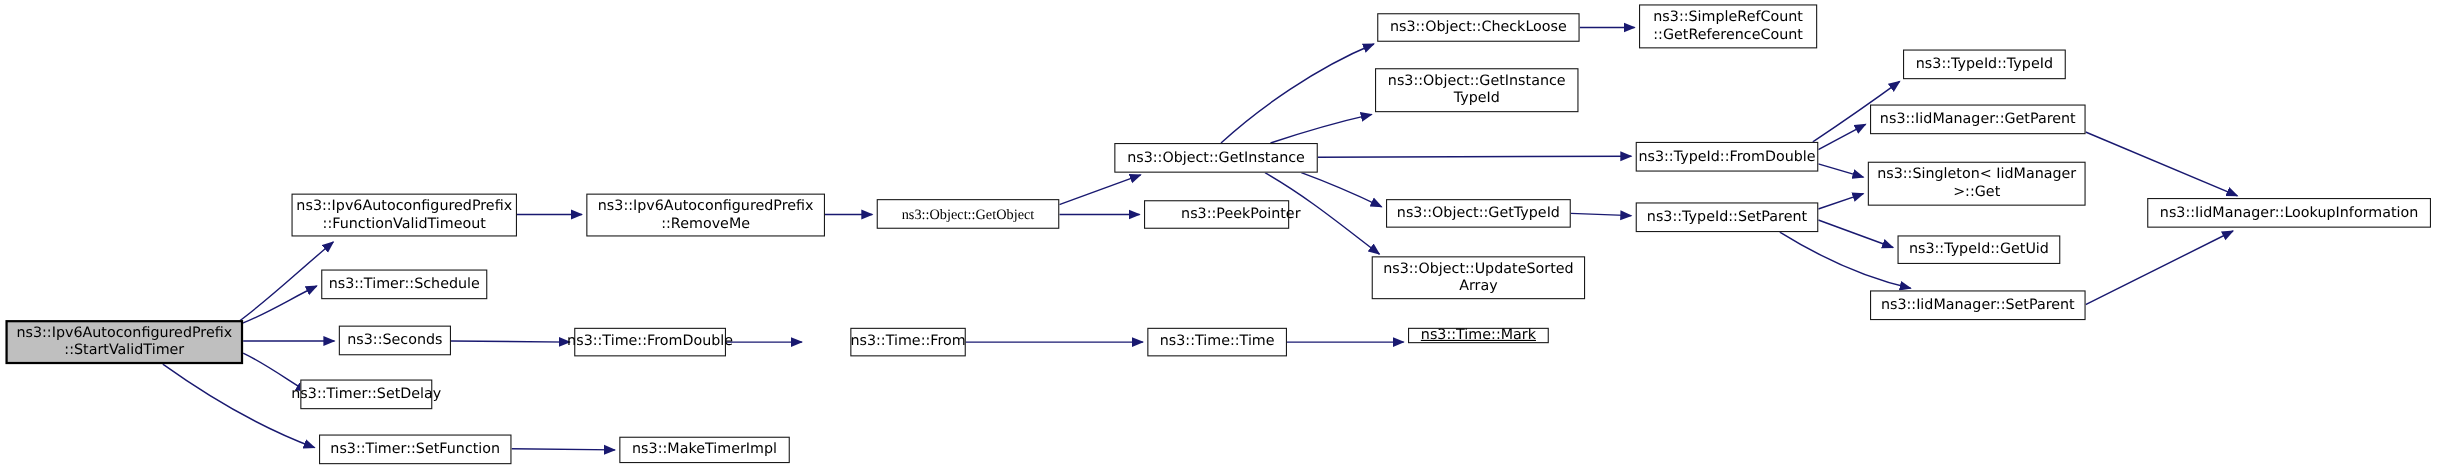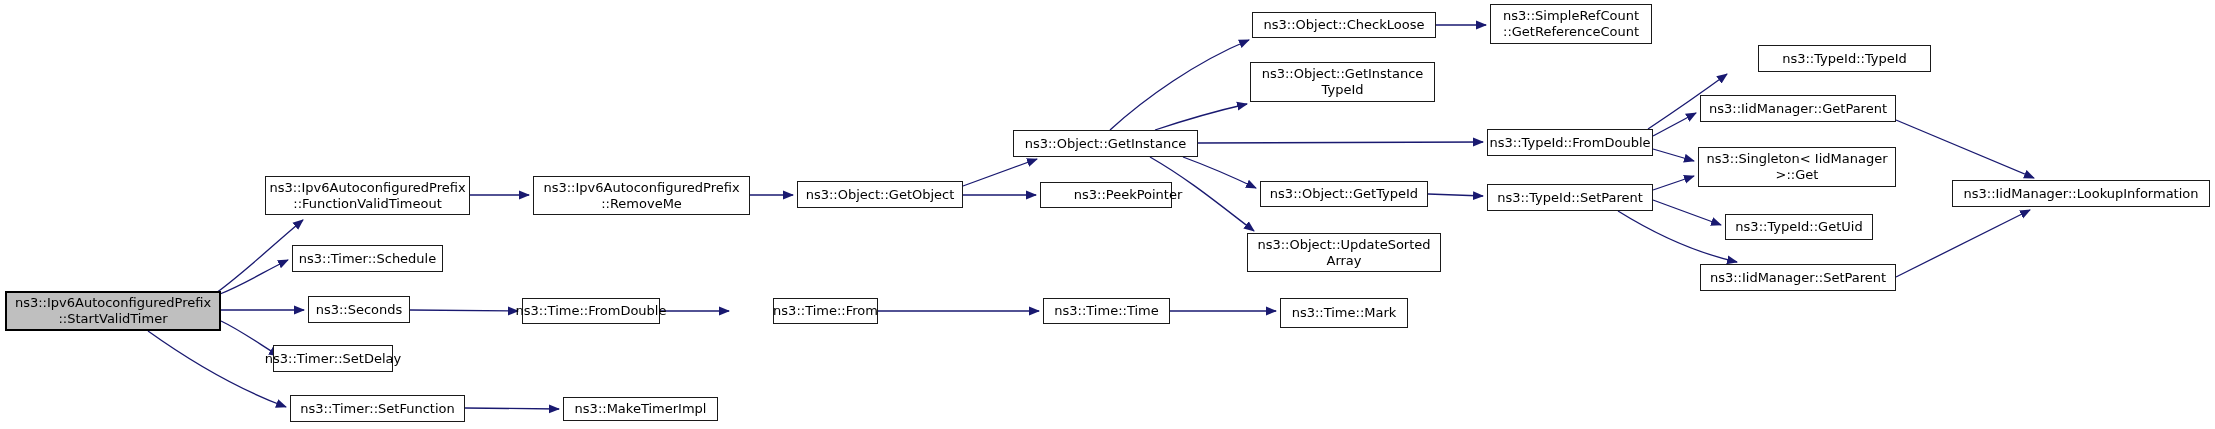--- a/index.html
+++ b/index.html
@@ -116,21 +116,21 @@
       </div>
       <div class="node" style="left: 522px; top: 298px; width: 138px; height: 26px;">
         <span>ns3::Time::FromDouble</span>
       </div>
       <div class="node" style="left: 563px; top: 397px; width: 155px; height: 24px;">
         <span>ns3::MakeTimerImpl</span>
       </div>
       <div class="node" style="left: 773px; top: 298px; width: 105px; height: 26px;">
         <span>ns3::Time::From</span>
       </div>
-      <div class="node" style="left: 797px; top: 181px; width: 166px; height: 27px;">
+      <div class="node" style="left: 797px; top: 181px; width: 166px; height: 27px; font-family: Liberation Serif, serif;">
         <span>ns3::Object::GetObject</span>
       </div>
       <div class="node" style="left: 1013px; top: 130px; width: 185px; height: 27px;">
         <span>ns3::Object::GetInstance</span>
       </div>
       <div class="node" style="left: 1040px; top: 182px; width: 132px; height: 26px; padding-left: 44px;">
         <span>ns3::PeekPointer</span>
       </div>
       <div class="node" style="left: 1043px; top: 298px; width: 127px; height: 26px;">
         <span>ns3::Time::Time</span>
@@ -142,34 +142,34 @@
         <span>ns3::Object::GetInstance</span>
         <span>TypeId</span>
       </div>
       <div class="node" style="left: 1260px; top: 181px; width: 168px; height: 26px;">
         <span>ns3::Object::GetTypeId</span>
       </div>
       <div class="node" style="left: 1247px; top: 233px; width: 194px; height: 39px;">
         <span>ns3::Object::UpdateSorted</span>
         <span>Array</span>
       </div>
-      <div class="node" style="left: 1280px; top: 298px; width: 128px; height: 30px;">
+      <div class="node" style="left: 1280px; top: 298px; width: 128px; height: 14px; text-decoration: underline;">
         <span>ns3::Time::Mark</span>
       </div>
       <div class="node" style="left: 1490px; top: 4px; width: 162px; height: 40px;">
         <span>ns3::SimpleRefCount</span>
         <span>::GetReferenceCount</span>
       </div>
       <div class="node" style="left: 1487px; top: 129px; width: 166px; height: 27px;">
         <span>ns3::TypeId::FromDouble</span>
       </div>
       <div class="node" style="left: 1487px; top: 184px; width: 166px; height: 27px;">
         <span>ns3::TypeId::SetParent</span>
       </div>
-      <div class="node" style="left: 1730px; top: 45px; width: 173px; height: 27px; margin-left: 28px;">
+      <div class="node" style="left: 1730px; top: 45px; width: 148px; height: 27px;">
         <span>ns3::TypeId::TypeId</span>
       </div>
       <div class="node" style="left: 1700px; top: 95px; width: 196px; height: 27px;">
         <span>ns3::IidManager::GetParent</span>
       </div>
       <div class="node" style="left: 1698px; top: 147px; width: 198px; height: 40px;">
         <span>ns3::Singleton&lt; IidManager</span>
         <span>&gt;::Get</span>
       </div>
       <div class="node" style="left: 1725px; top: 214px; width: 148px; height: 26px;">

